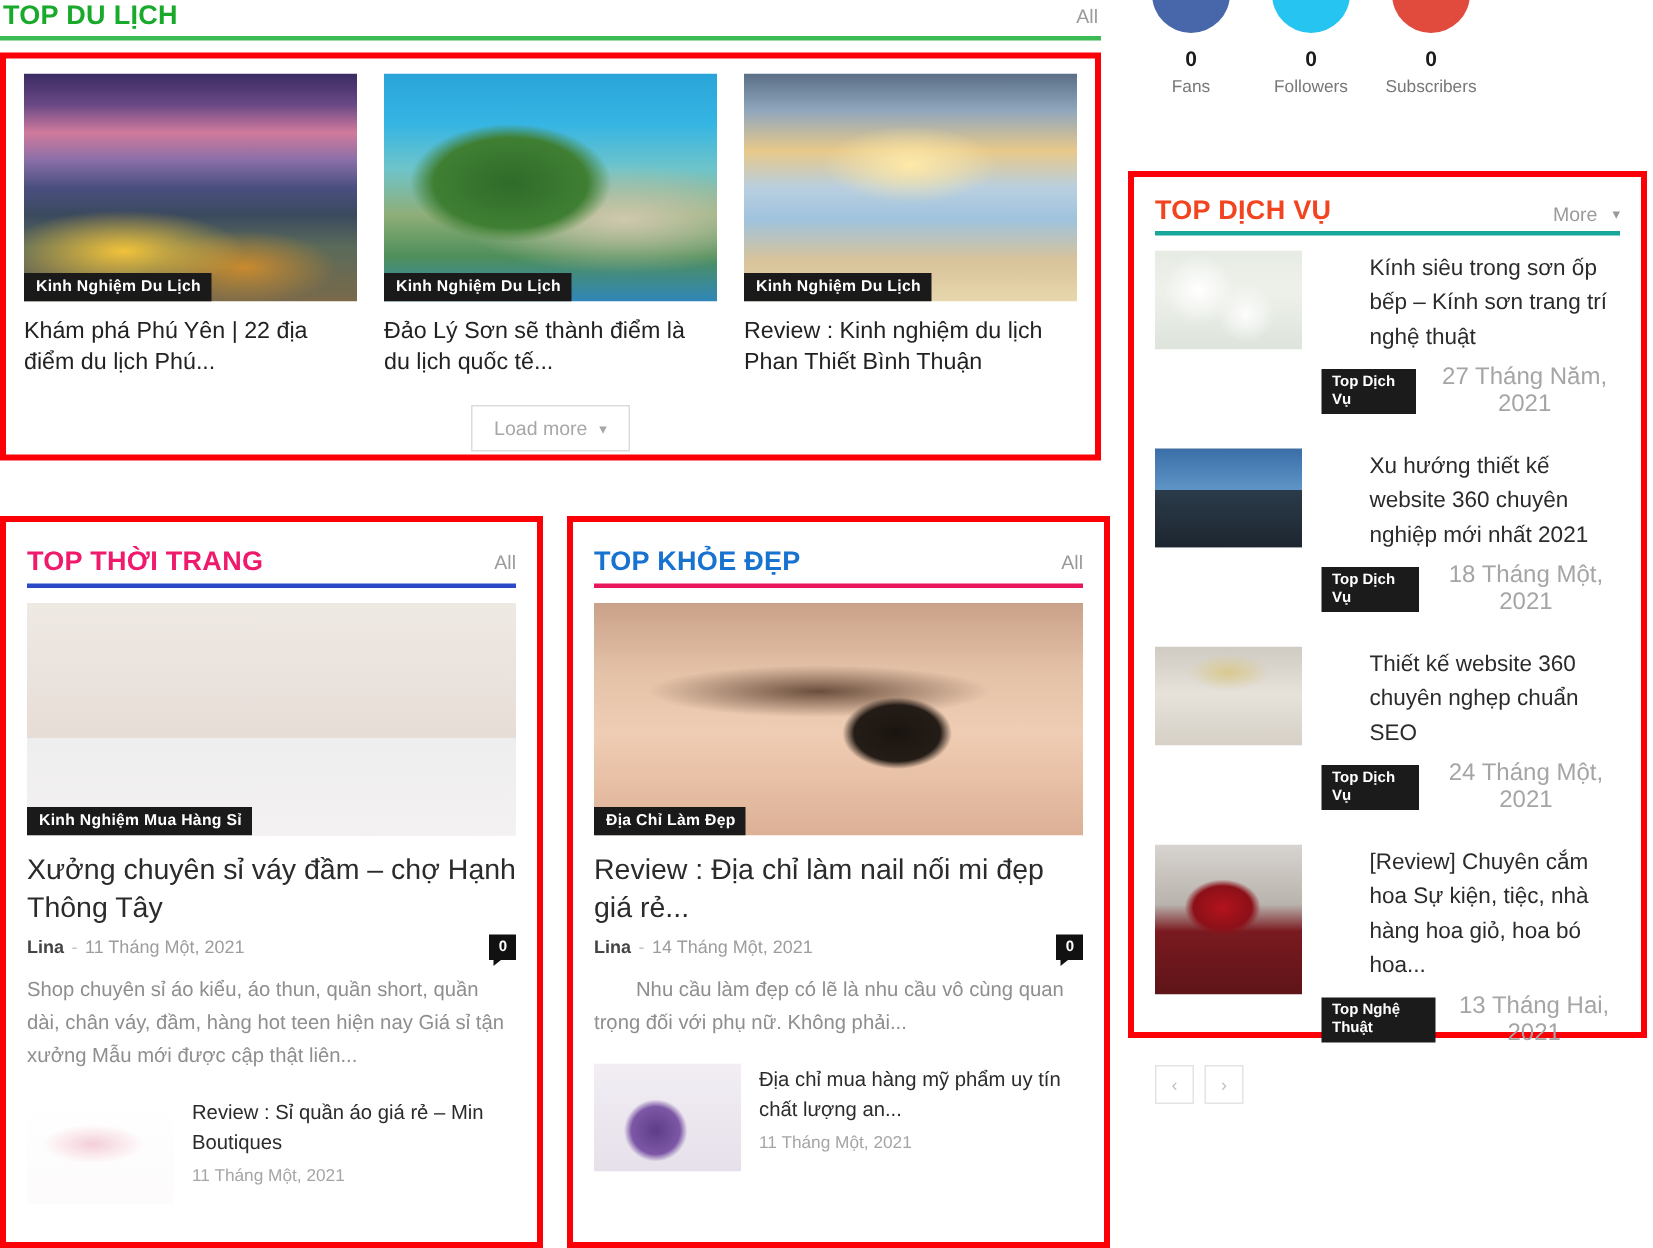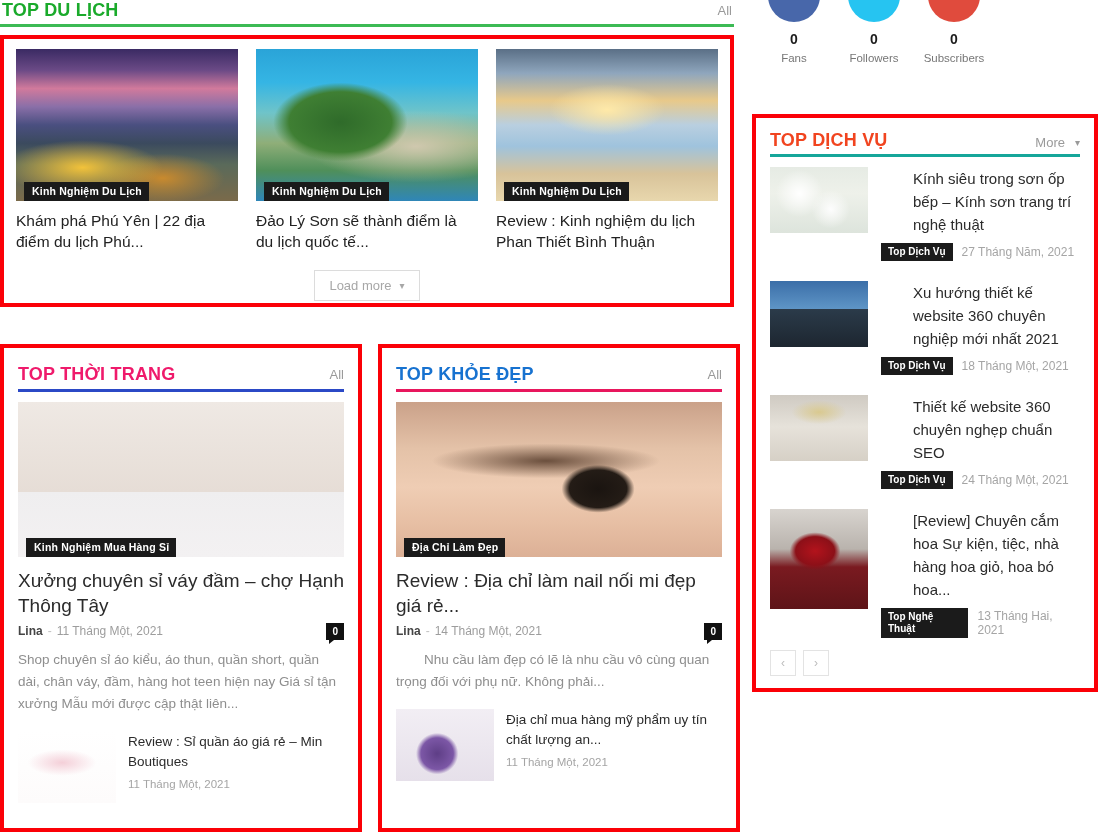--- a/index.html
+++ b/index.html
@@ -34,21 +34,21 @@
   .redbox { border: 4px solid #fb0007; background: #fff; }
 
   .travel-box { margin-top: 8px; padding: 10px 12px 12px 12px; height: 272px; }
   .travel-grid { display: flex; gap: 18px; }
   .tcard { width: 222px; }
   .tcard-img {
     position: relative; width: 222px; height: 152px; overflow: hidden;
   }
   .tcard-img .ph { position: absolute; inset: 0; }
   .badge-cat {
-    position: absolute; left: 8px; bottom: 0;
+    position: absolute; left: 0; bottom: 0;
     background: #1a1a1a; color: #fff;
     font-size: 10.5px; font-weight: bold; letter-spacing: .2px;
     padding: 4px 7px 4px 8px; line-height: 11px;
   }
   .tcard-title {
     margin-top: 9px; font-size: 15.5px; line-height: 21px; color: #222;
   }
   .loadmore-row { display: flex; justify-content: center; margin-top: 18px; }
   .loadmore {
     border: 1px solid #dcdcdc; background: #fff; color: #a7a7a7;
@@ -100,21 +100,21 @@
   .svc-head .sec-title { color: #f1441f; }
   .svc-more { display: flex; align-items: center; gap: 10px; font-size: 13px; color: #9a9a9a; }
   .svc-list { margin-top: 10px; }
   .svc-item { display: flex; gap: 13px; margin-bottom: 20px; }
   .svc-thumb { width: 98px; height: 66px; flex: 0 0 98px; position: relative; overflow: hidden; }
   .svc-thumb .ph { position: absolute; inset: 0; }
   .svc-title { font-size: 15px; line-height: 23px; color: #2b2b2b; margin-left: 32px; }
   .svc-meta { display: flex; align-items: center; gap: 9px; margin-top: 7px; }
   .tag { background: #1b1b1b; color: #fff; font-size: 10px; font-weight: bold;
          padding: 3px 7px; line-height: 12px; }
-  .svc-date { font-size: 12px; color: #a5a5a5; }
+  .svc-date { font-size: 16px; color: #a5a5a5; text-align: center; }
   .pager { display: flex; gap: 7px; margin-top: 6px; }
   .pgbtn { width: 26px; height: 26px; border: 1px solid #e3e3e3; color: #bdbdbd;
            font-size: 12px; display: flex; align-items: center; justify-content: center;
            background: #fff; cursor: pointer; }
 
   
   .ph-coral{background:
     radial-gradient(ellipse 60% 30% at 30% 78%, #f2c23a 0%, rgba(242,194,58,0) 60%),
     radial-gradient(ellipse 45% 26% at 66% 85%, #c98a2e 0%, rgba(201,138,46,0) 62%),
     linear-gradient(180deg,#3a2a63 0%,#6b4a86 14%,#d17a9c 26%,#8a6fa8 38%,#4a4f80 50%,#3b4a5e 62%,#5a6a5a 76%,#7a6a4a 100%);}

